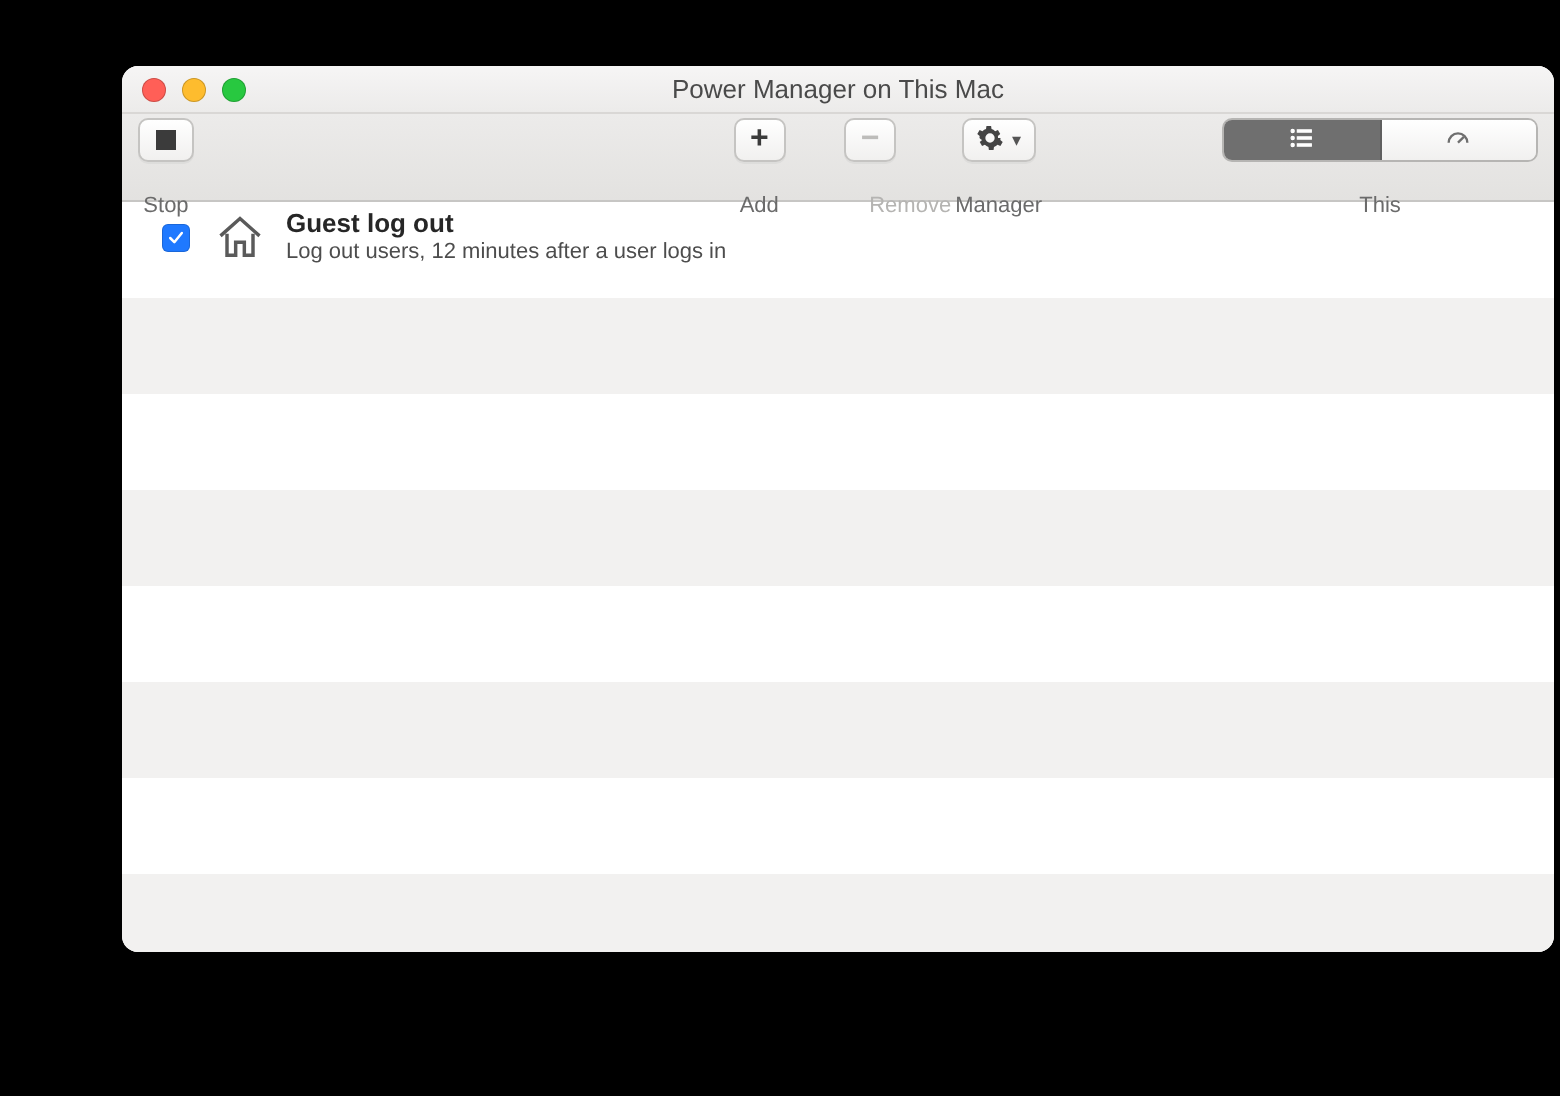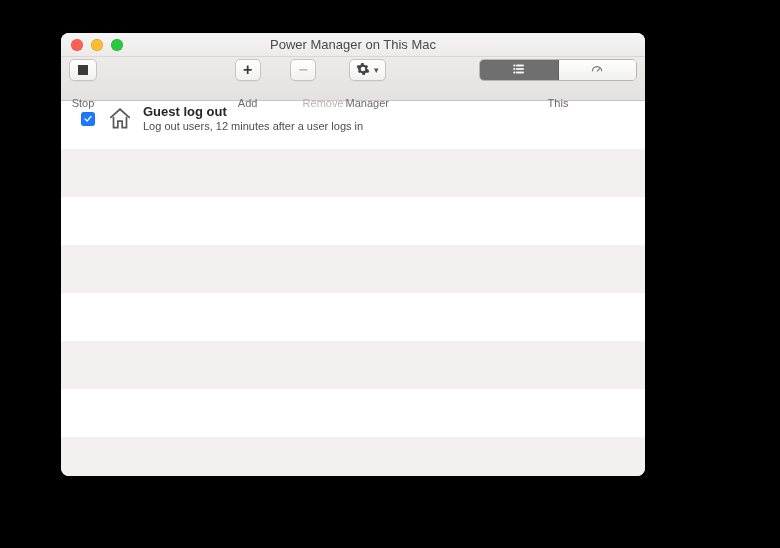--- a/index.html
+++ b/index.html
@@ -8,21 +8,21 @@
     width:780px; height:548px;
     background:#000;
     font-family: -apple-system, "Helvetica Neue", Arial, sans-serif;
     font-size:13px;
     color:#333;
     position:relative;
   }
   .window {
     position:absolute;
     left:61px; top:33px;
-    width:584px; height:443px;
+    width:716px; height:443px;
     background:#fff;
     border-radius:8px;
     box-shadow:0 18px 40px rgba(0,0,0,0.35), 0 0 0 1px rgba(0,0,0,0.15);
     overflow:hidden;
     display:flex; flex-direction:column;justify-content:flex-end;
   }
   .titlebar {
     height:24px;
     display:flex; align-items:center;
     background:linear-gradient(#f6f5f5,#ecebea);

